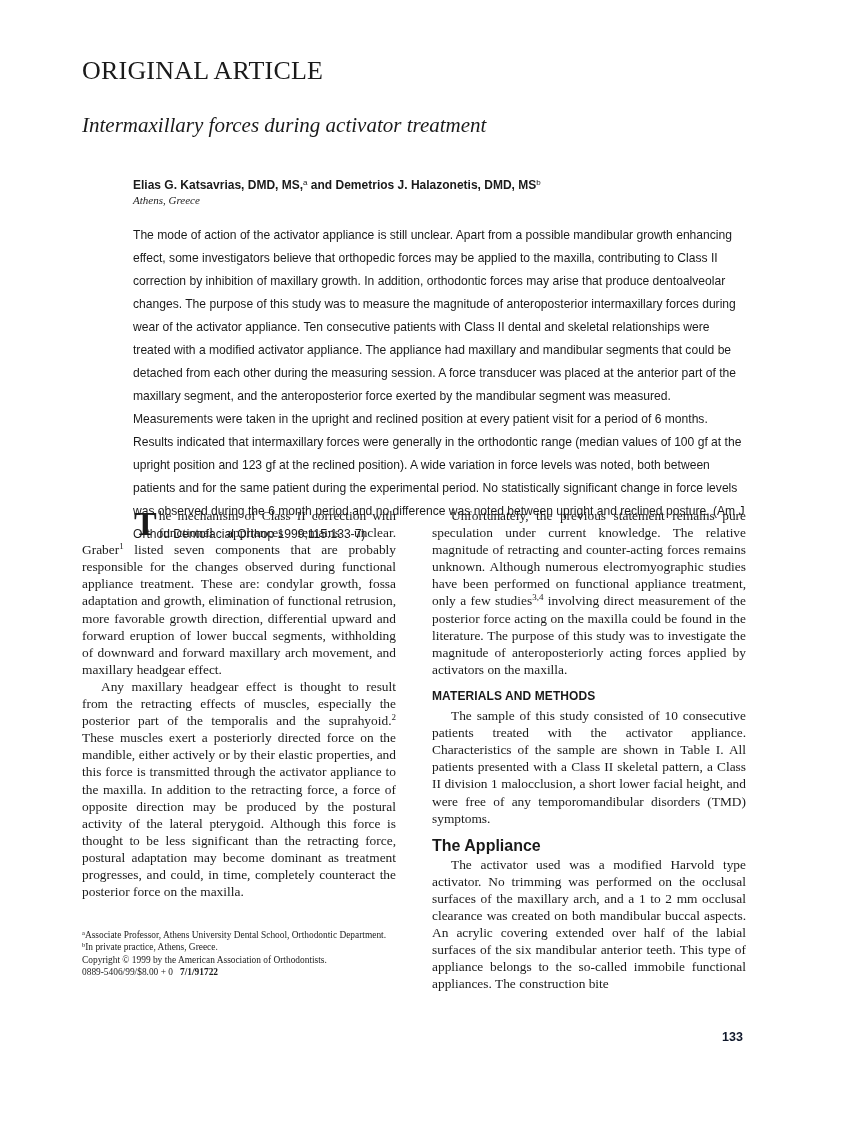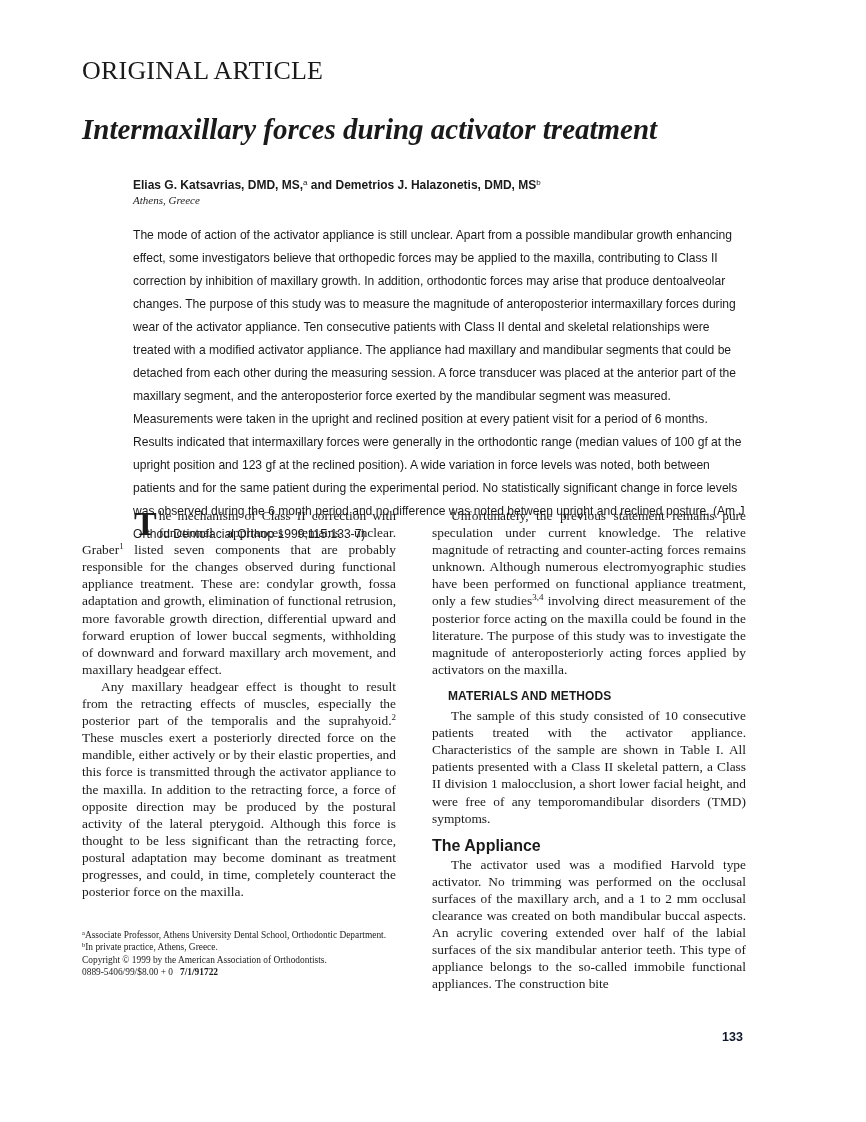--- a/index.html
+++ b/index.html
@@ -6,22 +6,22 @@
   body { width: 866px; height: 1122px; position: relative; overflow: hidden; color: #1a1a1a; }
   .page { position: absolute; left: 0; top: 0; width: 866px; height: 1122px; }
 
   .section-label {
     position: absolute; left: 82px; top: 56px;
     font-family: "Liberation Serif", serif; font-size: 26px; letter-spacing: 0.2px;
     color: #1a1a1a; margin: 0; font-weight: normal;
   }
   .article-title {
     position: absolute; left: 82px; top: 113px;
-    font-family: "Liberation Serif", serif; font-style: italic; font-size: 29px;
-    color: #1a1a1a; margin: 0; font-weight: bold;
+    font-family: "Liberation Serif", serif; font-style: italic; font-size: 21px;
+    color: #1a1a1a; margin: 0; font-weight: normal;
   }
   .authors {
     position: absolute; left: 133px; top: 178px;
     font-family: "Liberation Sans", sans-serif; font-weight: bold; font-size: 12px;
     color: #1a1a1a;
   }
   .authors sup { font-size: 8px; font-weight: normal; vertical-align: 4px; line-height: 0; }
   .affil-loc {
     position: absolute; left: 133px; top: 194px;
     font-family: "Liberation Serif", serif; font-style: italic; font-size: 11px; color: #1a1a1a;
@@ -40,21 +40,21 @@
   .col-right { left: 432px; }
   .col p { margin: 0; }
   .col p.indent { text-indent: 19px; }
   .dropcap {
     float: left; font-family: "Liberation Serif", serif; font-weight: bold;
     font-size: 34px; line-height: 27px; margin: 3px 2px 0 52px; color: #1a1a1a;
   }
   .col sup { font-size: 9px; vertical-align: 5px; line-height: 0; }
   .heading-main {
     font-family: "Liberation Sans", sans-serif; font-weight: bold; font-size: 12px;
-    margin: 10px 0 2px 16px; text-align: left; letter-spacing: 0.1px;
+    margin: 10px 0 2px 0; text-align: left; letter-spacing: 0.1px;
   }
   .heading-sub {
     font-family: "Liberation Sans", sans-serif; font-weight: bold; font-size: 16px;
     margin: 10px 0 2px 0; text-align: left;
   }
   .footnotes {
     position: absolute; left: 82px; top: 929px; width: 318px;
     font-family: "Liberation Serif", serif; font-size: 9.4px; line-height: 12.3px; color: #1a1a1a;
   }
   .footnotes div { margin: 0; }

